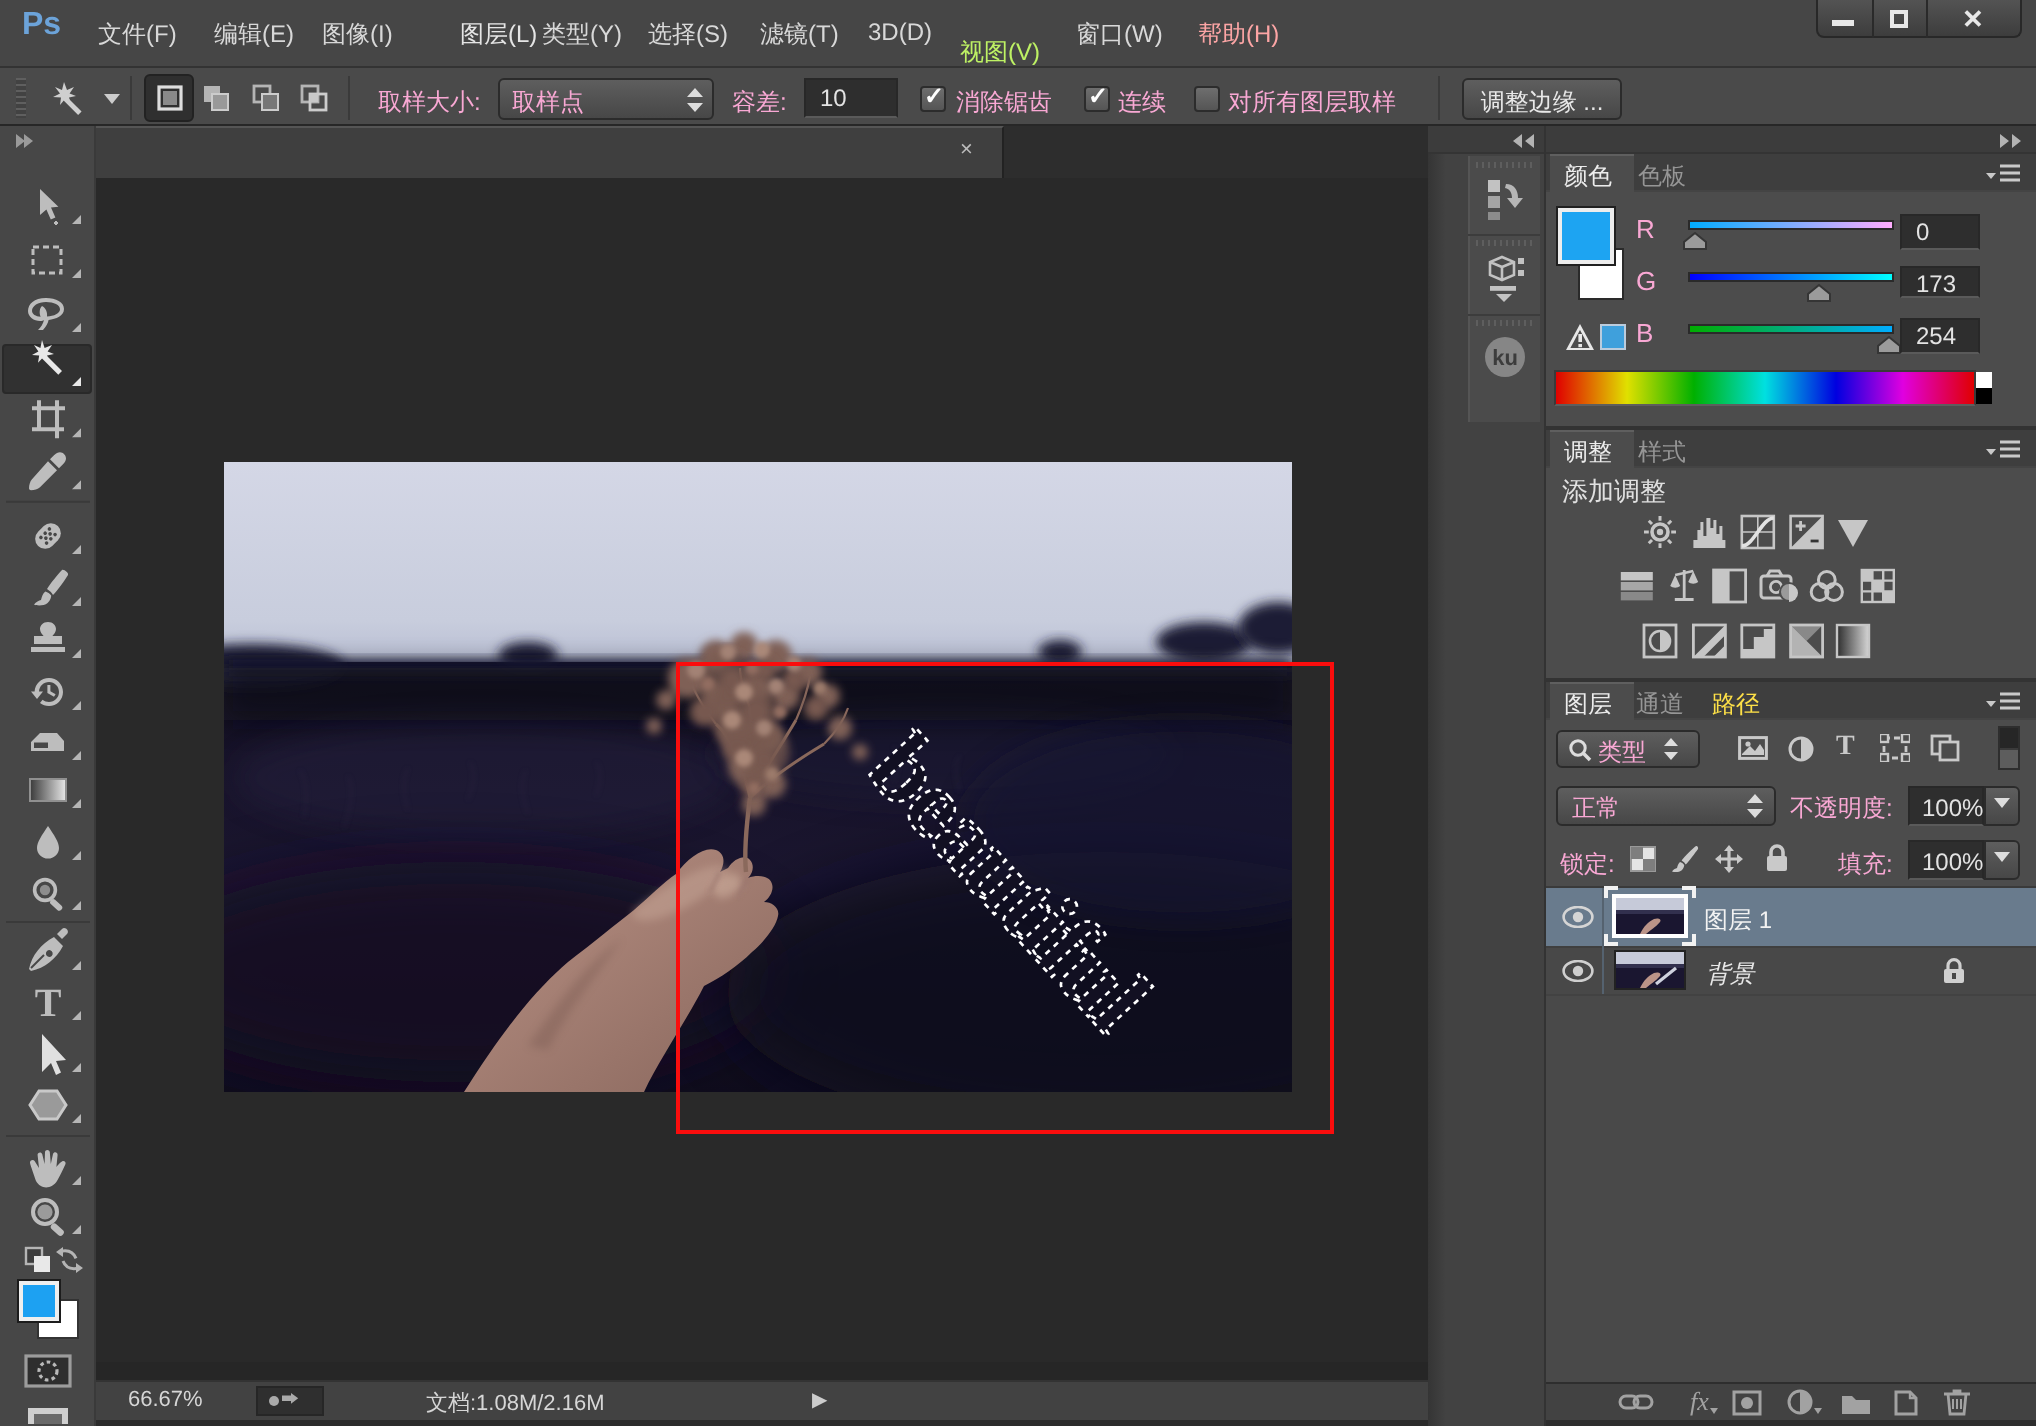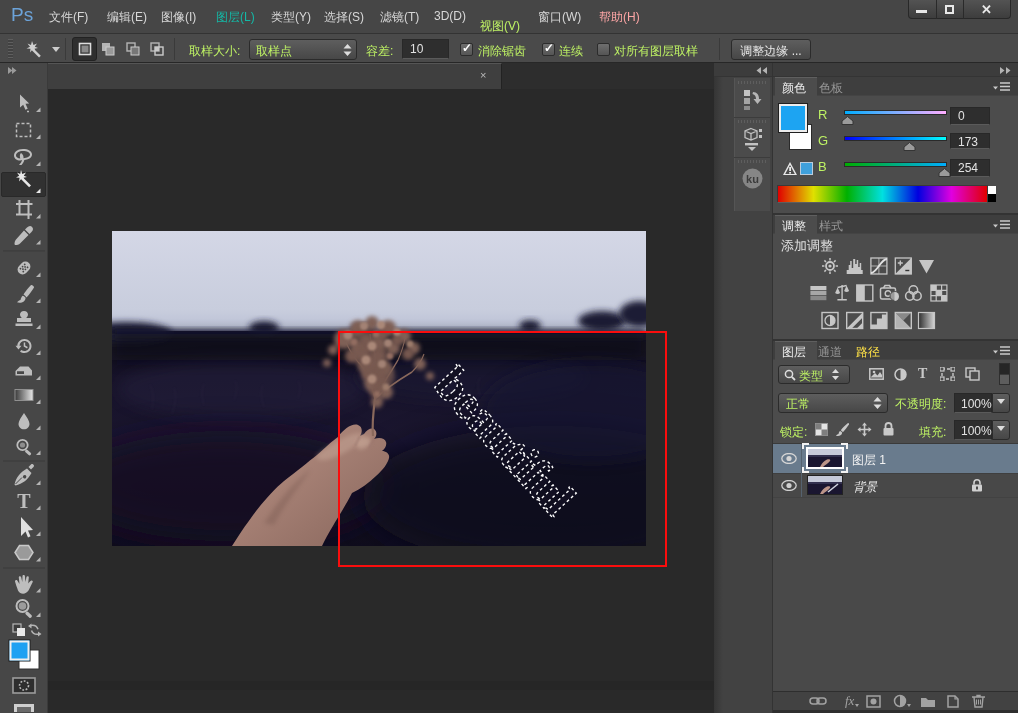--- a/index.html
+++ b/index.html
@@ -1,31 +1,31 @@
 <!DOCTYPE html>
 <html><head><meta charset="utf-8"><style>
 *{margin:0;padding:0;box-sizing:border-box}
 html,body{width:1018px;height:713px;overflow:hidden;background:#4a4a4a;font-family:"Liberation Sans",sans-serif;}
 .abs{position:absolute}
 body{position:relative}
-.txt{color:#bef264;font-size:12px;white-space:nowrap}
+.txt{color:#f9a8d4;font-size:12px;white-space:nowrap}
 .field{background:#2e2e2e;border:1px solid #282828;border-bottom-color:#5a5a5a;color:#e3e3e3;font-size:12px}
 .drop{background:linear-gradient(#5e5e5e,#474747);border:1px solid #2b2b2b;border-radius:3px;color:#e8e8e8;font-size:12px}
 .cb{width:13px;height:13px;background:linear-gradient(#6e6e6e,#555);border:1px solid #2c2c2c;border-radius:2px;position:absolute}
 .cb.on:after{content:"✓";position:absolute;left:1px;top:-3px;color:#fff;font-size:12px;font-weight:bold}
 .vsep{width:1px;background:#3a3a3a;position:absolute}
 </style></head>
 <body>
 
 <div class="abs" id="menubar" style="left:0;top:0;width:1018px;height:34px;background:#464646;border-bottom:1px solid #333">
-  <div class="abs" style="left:11px;top:4px;font-size:19px;font-weight:normal;color:#6ca3d9;letter-spacing:0px">Ps</div>
+  <div class="abs" style="left:11px;top:4px;font-size:16px;font-weight:bold;color:#6ca3d9;letter-spacing:0px">Ps</div>
   <div class="abs txt" style="left:49px;top:9px;color:#d8d8d8">文件(F)</div>
   <div class="abs txt" style="left:107px;top:9px;color:#d8d8d8">编辑(E)</div>
   <div class="abs txt" style="left:161px;top:9px;color:#d8d8d8">图像(I)</div>
-  <div class="abs txt" style="left:216px;top:9px;color:#14b8a6">图层(L)</div>
+  <div class="abs txt" style="left:230px;top:9px;color:#e5e5e5">图层(L)</div>
   <div class="abs txt" style="left:271px;top:9px;color:#d8d8d8">类型(Y)</div>
   <div class="abs txt" style="left:324px;top:9px;color:#d8d8d8">选择(S)</div>
   <div class="abs txt" style="left:380px;top:9px;color:#d8d8d8">滤镜(T)</div>
   <div class="abs txt" style="left:434px;top:9px;color:#d8d8d8">3D(D)</div>
   <div class="abs txt" style="left:480px;top:18px;color:#bef264">视图(V)</div>
   <div class="abs txt" style="left:538px;top:9px;color:#d8d8d8">窗口(W)</div>
   <div class="abs txt" style="left:599px;top:9px;color:#fca5a5">帮助(H)</div>
 
   <div class="abs" style="left:908px;top:0;width:103px;height:19px;background:linear-gradient(#535353,#3d3d3d);border:1px solid #282828;border-top:none;border-radius:0 0 4px 4px"></div>
   <div class="abs" style="left:936px;top:0;width:1px;height:19px;background:#2a2a2a"></div>
@@ -364,20 +364,30 @@
     <g transform="translate(320,155) rotate(47.5)">
       <text x="0" y="0" font-family="'Liberation Serif',serif" font-size="49" font-weight="bold" letter-spacing="-1" fill="#121022" stroke="#ffffff" stroke-width="1.3" stroke-dasharray="2.8 2.8">beautiful</text>
     </g>
   </svg>
   </div>
 
   <div class="abs" style="left:290px;top:268px;width:329px;height:236px;border:2px solid #fa0d0d"></div>
 
   <div class="abs" style="left:0;top:618px;width:666px;height:9px;background:#262626"></div>
 
+  <div class="abs" style="left:0;top:627px;width:666px;height:20px;background:#424242;border-top:1px solid #333">
+    <div class="abs" style="left:16px;top:3px;color:#d6d6d6;font-size:11px">66.67%</div>
+    <div class="abs" style="left:80px;top:2px;width:34px;height:15px;background:#2f2f2f;border:1px solid #262626"></div>
+    <svg class="abs" style="left:84px;top:5px" width="26" height="9">
+        <circle cx="5" cy="4.5" r="2.5" fill="#aaa"></circle>
+        <path d="M10 2 l5 0 l0 -1.5 l4 3 l-4 3 l0-1.5 l-5 0z" fill="#aaa" transform="scale(0.9)"></path>
+      </svg>
+    <div class="abs" style="left:165px;top:3px;color:#d6d6d6;font-size:11px">文档:1.08M/2.16M</div>
+    <div class="abs" style="left:358px;top:3px;color:#ccc;font-size:10px">▶</div>
+  </div>
   <div class="abs" style="left:0;top:647px;width:666px;height:3px;background:#2b2b2b"></div>
 </div>
 
 <div class="abs" id="dock" style="left:714px;top:63px;width:58px;height:650px;background:linear-gradient(90deg,#353535,#424242 9px)">
   <div class="abs" style="left:0;top:0;width:58px;height:14px;background:#3c3c3c;border-bottom:1px solid #343434"></div>
   <svg class="abs" style="left:42px;top:4px" width="12" height="7">
       <path d="M5 0 L5 7 L0.5 3.5 Z M11 0 L11 7 L6.5 3.5 Z" fill="#b3b3b3"></path>
     </svg>
   <div class="abs" style="left:20px;top:15px;width:36px;height:133px;background:#4b4b4b;box-shadow:inset 1px 0 0 #555"></div>
   <div id="dockicons">

